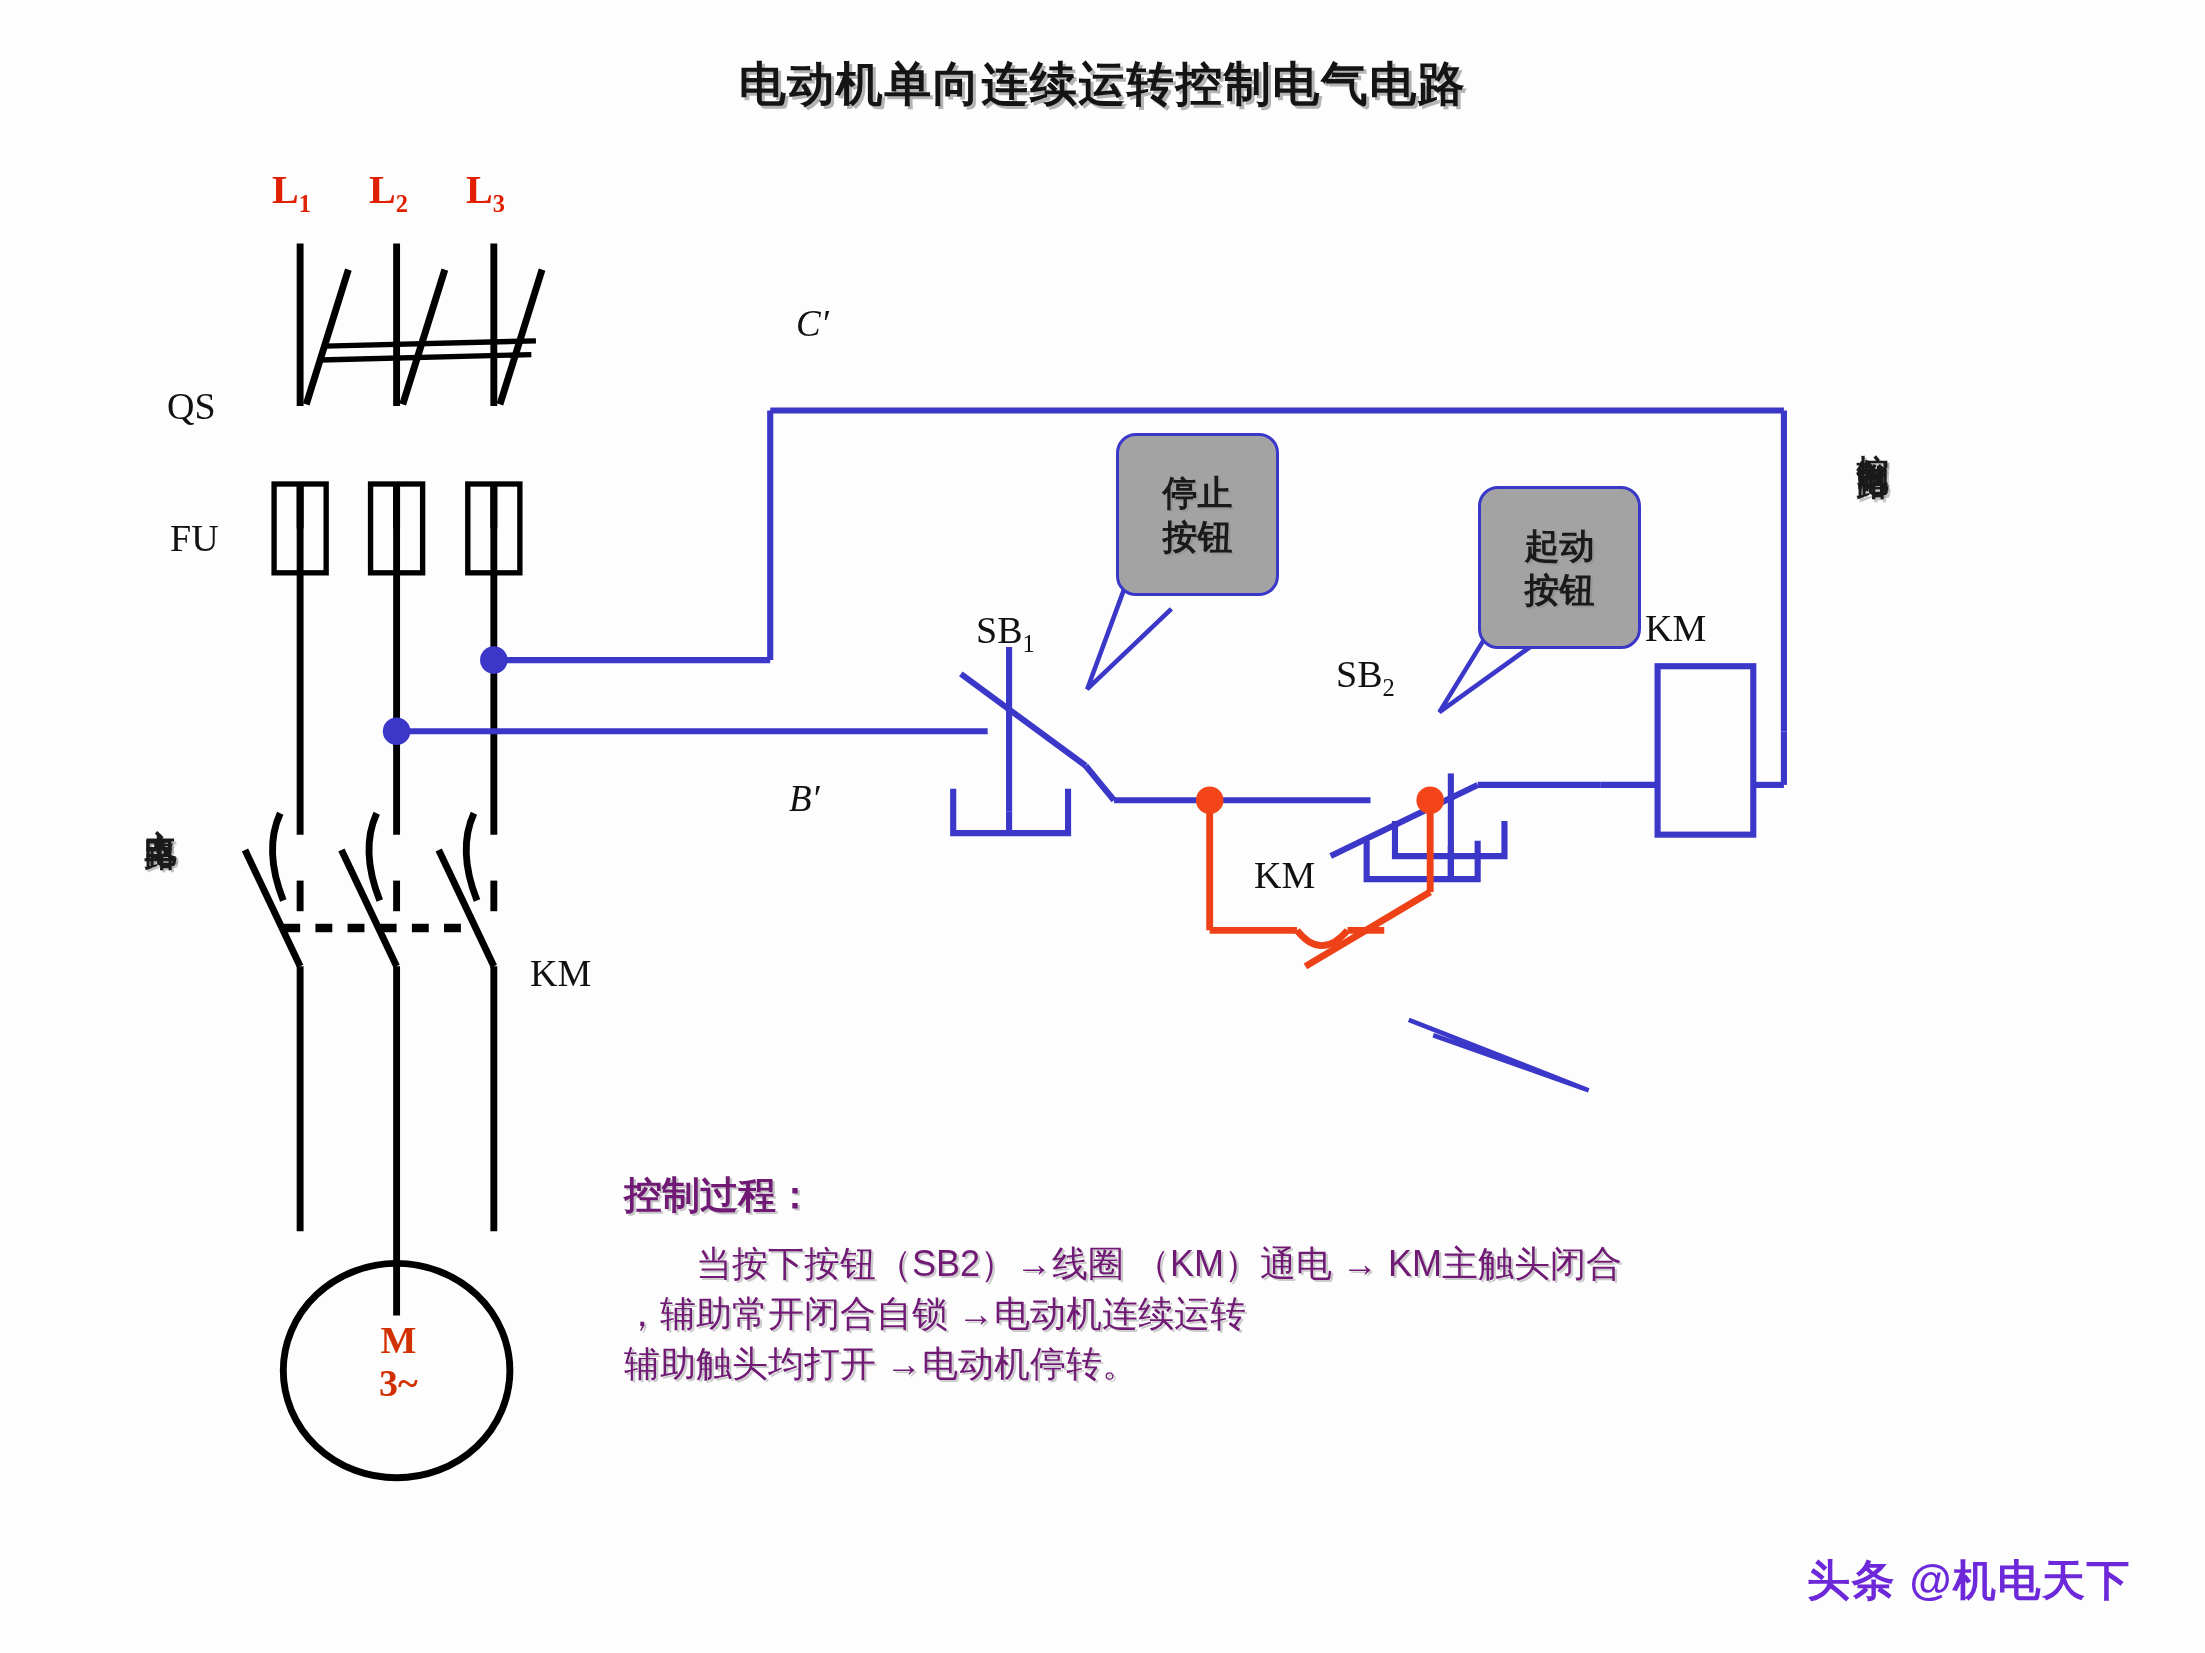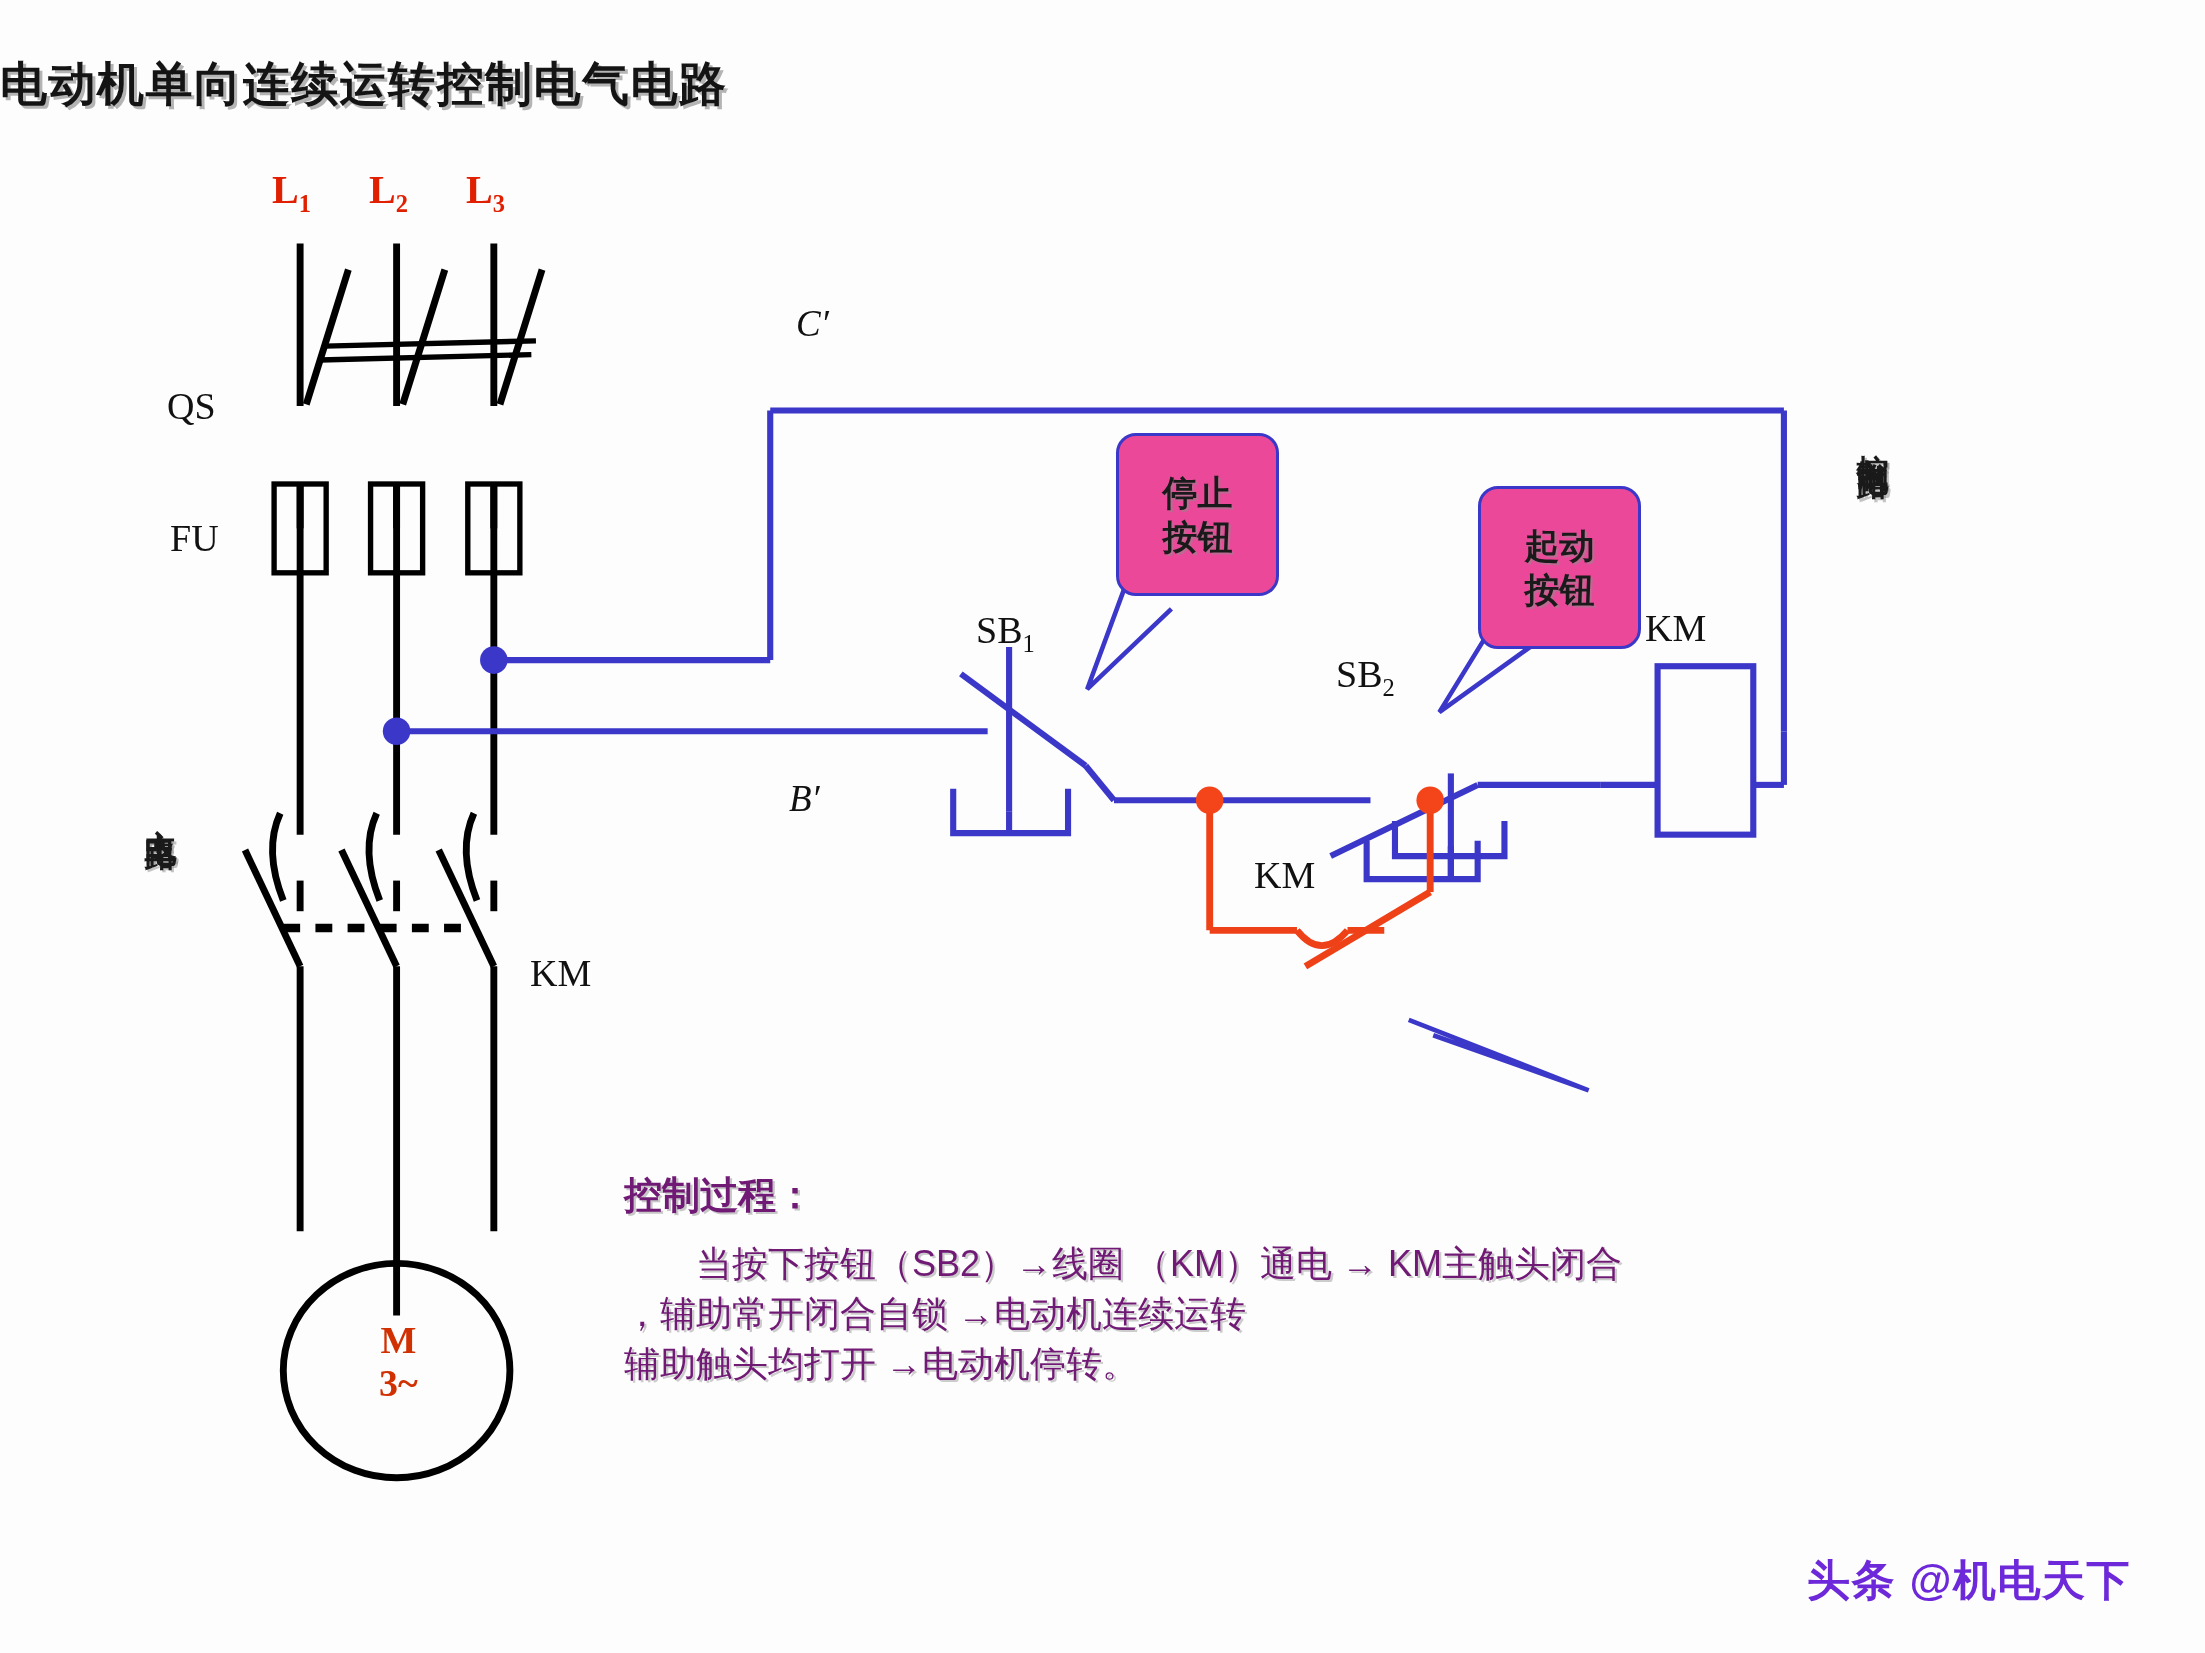--- a/index.html
+++ b/index.html
@@ -7,21 +7,21 @@
        font-family:"Liberation Serif","DejaVu Serif",serif;background:#fdfdfd;}
 
   #stage{position:absolute;inset:0;}
 
   svg#circuit{position:absolute;left:0;top:0;width:2205px;height:1654px;}
 
   .lbl{position:absolute;white-space:nowrap;line-height:1;}
 
   
   #title{
-    left:0;right:0;top:60px;font-size:47px;font-weight:bold;
+    left:0;right:0;top:60px;text-align:center;font-size:47px;font-weight:bold;
     font-family:"Liberation Sans","DejaVu Sans",sans-serif;color:#141414;
     letter-spacing:1.5px;
     text-shadow:3.1px 3.1px 0 rgba(120,120,120,.55);
   }
 
   
   .phase{color:#e02000;font-size:40px;font-weight:bold;
          font-family:"Liberation Serif",serif;}
   .phase sub{font-size:24.5px;}
 
@@ -36,21 +36,21 @@
         color:#1a1a1a;font-weight:600;writing-mode:vertical-rl;
         text-orientation:upright;letter-spacing:4.6px;
         text-shadow:2.3px 2.3px 0 rgba(140,140,140,.5);}
 
   
   .motor-t{color:#d13000;font-size:38px;font-weight:bold;text-align:center;
            font-family:"Liberation Serif",serif;line-height:1.12;}
 
   
   .callout{position:absolute;border:3.8px solid #3b37c8;border-radius:20px;
-           background:#ec4899;display:flex;align-items:center;justify-content:center;}
+           background:#a3a3a3;display:flex;align-items:center;justify-content:center;}
   .callout span{font-family:"Liberation Sans","DejaVu Sans",sans-serif;
       font-size:35px;font-weight:600;color:#1a1a1a;line-height:1.25;text-align:center;
       text-shadow:2.3px 2.3px 0 rgba(140,140,140,.5);}
 
   
   #proc{position:absolute;left:624px;top:1170px;width:1493px;
         font-family:"Liberation Sans","DejaVu Sans",sans-serif;color:#701a75;}
   #proc .hd{font-size:38px;font-weight:700;margin-bottom:20px;
             text-shadow:2.3px 2.3px 0 rgba(145,145,145,.5);}
   #proc p{margin:0 0 3.1px 0;font-size:36px;line-height:1.30;

